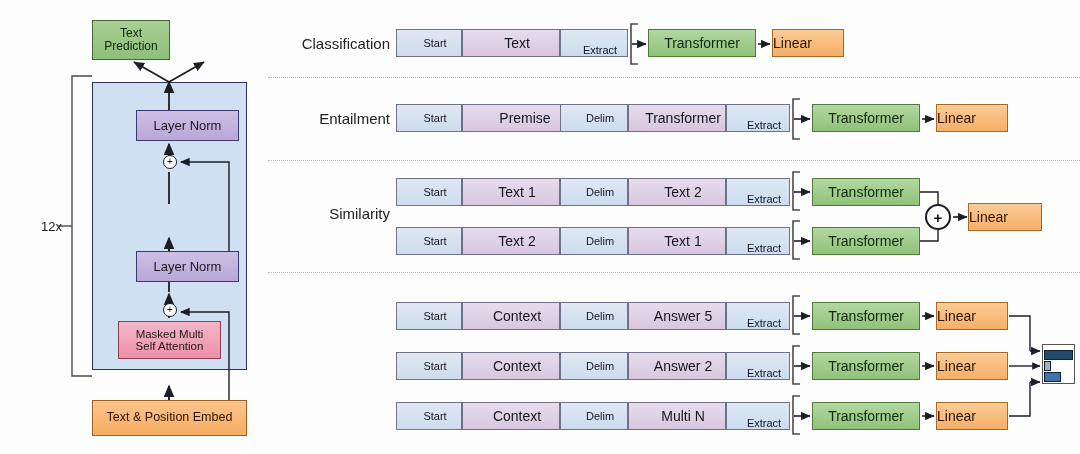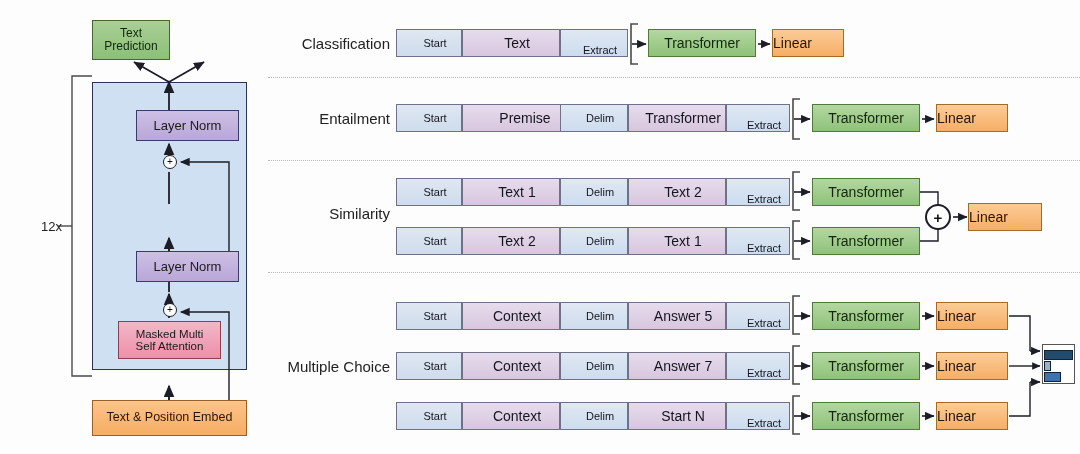--- a/index.html
+++ b/index.html
@@ -326,23 +326,20 @@
   </div>
 
   <div class="abs plus-circle" style="left:925px;top:204px;width:26px;height:26px;">
     <span>+</span>
   </div>
 
   <div class="abs lin" style="left:968px;top:203px;width:74px;height:28px;font-size:14px;">
     <span>Linear</span>
   </div>
 
-  <div class="abs label task-label" style="left:262px;top:356px;width:128px;height:20px;">
-    <span>Multiple Choice</span>
-  </div>
 
   <div class="abs" style="left:396px;top:302px;height:28px;">
     <div class="abs tok tok-start" style="left:0;top:0;width:66px;height:28px;font-size:11px;">
       <span>Start</span>
     </div>
     <div class="abs tok tok-body" style="left:66px;top:0;width:98px;height:28px;font-size:14px;">
       <span>Context</span>
     </div>
     <div class="abs tok tok-delim" style="left:164px;top:0;width:68px;height:28px;font-size:11px;">
       <span>Delim</span>
@@ -359,39 +356,39 @@
     <div class="abs tok tok-start" style="left:0;top:0;width:66px;height:28px;font-size:11px;">
       <span>Start</span>
     </div>
     <div class="abs tok tok-body" style="left:66px;top:0;width:98px;height:28px;font-size:14px;">
       <span>Context</span>
     </div>
     <div class="abs tok tok-delim" style="left:164px;top:0;width:68px;height:28px;font-size:11px;">
       <span>Delim</span>
     </div>
     <div class="abs tok tok-body" style="left:232px;top:0;width:98px;height:28px;font-size:14px;">
-      <span>Answer 7</span>
+      <span>Answer 2</span>
     </div>
     <div class="abs tok tok-extract" style="left:330px;top:0;width:64px;height:28px;font-size:11px;">
       <span>Extract</span>
     </div>
   </div>
 
   <div class="abs" style="left:396px;top:402px;height:28px;">
     <div class="abs tok tok-start" style="left:0;top:0;width:66px;height:28px;font-size:11px;">
       <span>Start</span>
     </div>
     <div class="abs tok tok-body" style="left:66px;top:0;width:98px;height:28px;font-size:14px;">
       <span>Context</span>
     </div>
     <div class="abs tok tok-delim" style="left:164px;top:0;width:68px;height:28px;font-size:11px;">
       <span>Delim</span>
     </div>
     <div class="abs tok tok-body" style="left:232px;top:0;width:98px;height:28px;font-size:14px;">
-      <span>Start N</span>
+      <span>Multi N</span>
     </div>
     <div class="abs tok tok-extract" style="left:330px;top:0;width:64px;height:28px;font-size:11px;">
       <span>Extract</span>
     </div>
   </div>
 
   <svg class="abs" style="left:792px;top:292px;width:288px;height:150px;">
 
     <path d="M8,4 L1,4 L1,42 L8,42" fill="none" stroke="#4a4a4a" stroke-width="1.6"></path>
     <path d="M8,54 L1,54 L1,92 L8,92" fill="none" stroke="#4a4a4a" stroke-width="1.6"></path>

